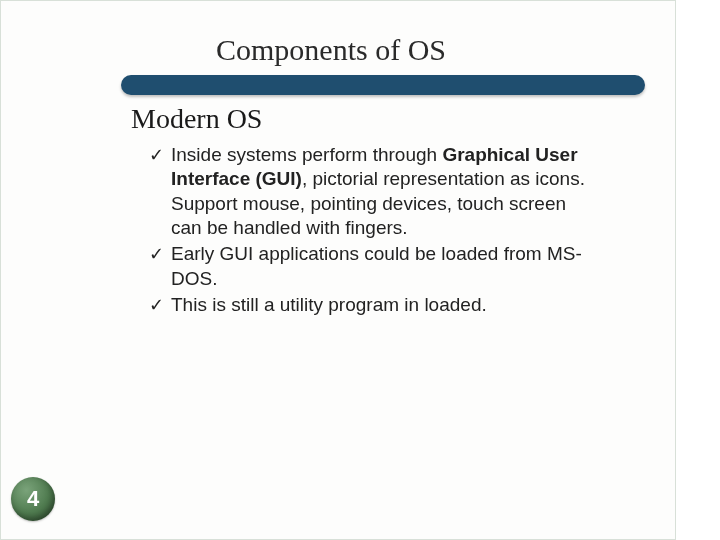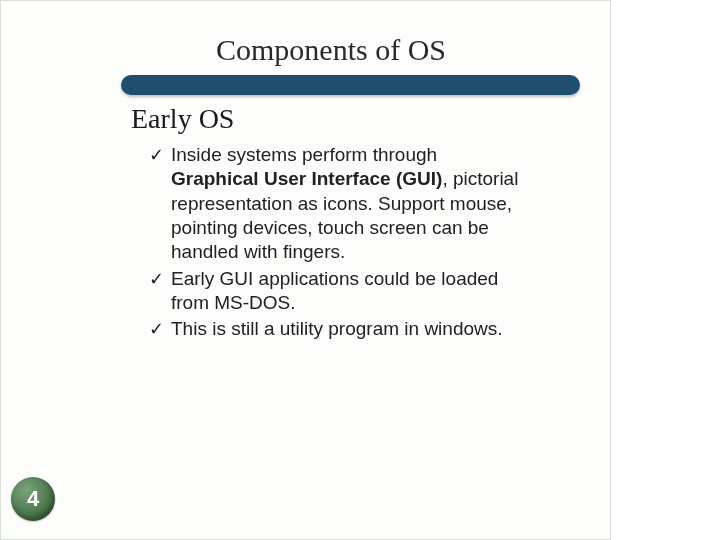--- a/index.html
+++ b/index.html
@@ -1,19 +1,19 @@
 <!DOCTYPE html>
 <html><head>
 <meta charset="utf-8">
 <style>
   * { margin: 0; padding: 0; box-sizing: border-box; }
   html, body { width: 720px; height: 540px; background: #fff; font-family: Arial, Helvetica, sans-serif; overflow: hidden; }
   .slide {
     position: relative;
-    width: 611px;
+    width: 676px;
     height: 540px;
     background: #fdfdfc;
     border: 1px solid #d8e0d8;
   }
   .title-wrap {
     position: absolute;
     top: 32px;
     left: 120px;
     right: 60px;
   }
@@ -87,42 +87,42 @@
 </head>
 <body>
 
 <div class="slide">
 
   <div class="title-wrap">
     <div class="title-underline"></div>
     <div class="slide-title">Components of OS</div>
   </div>
 
-  <div class="subtitle">Early OS</div>
+  <div class="subtitle">Modern OS</div>
 
   <div class="bullets">
 
     <div class="bullet">
       <span class="check">✓</span>
       <span class="bullet-text">
         <span>Inside systems perform through </span><b>Graphical User Interface (GUI)</b><span>, pictorial representation as icons. Support mouse, pointing devices, touch screen can be handled with fingers.</span>
       </span>
     </div>
 
     <div class="bullet">
       <span class="check">✓</span>
       <span class="bullet-text">
         <span> Early GUI applications could be loaded from MS-DOS.</span><b></b><span></span>
       </span>
     </div>
 
     <div class="bullet">
       <span class="check">✓</span>
       <span class="bullet-text">
-        <span>This is still a utility program in windows.</span><b></b><span></span>
+        <span>This is still a utility program in loaded.</span><b></b><span></span>
       </span>
     </div>
 
   </div>
 
   <div class="page-badge">
     <span>4</span>
   </div>
 
 </div>

